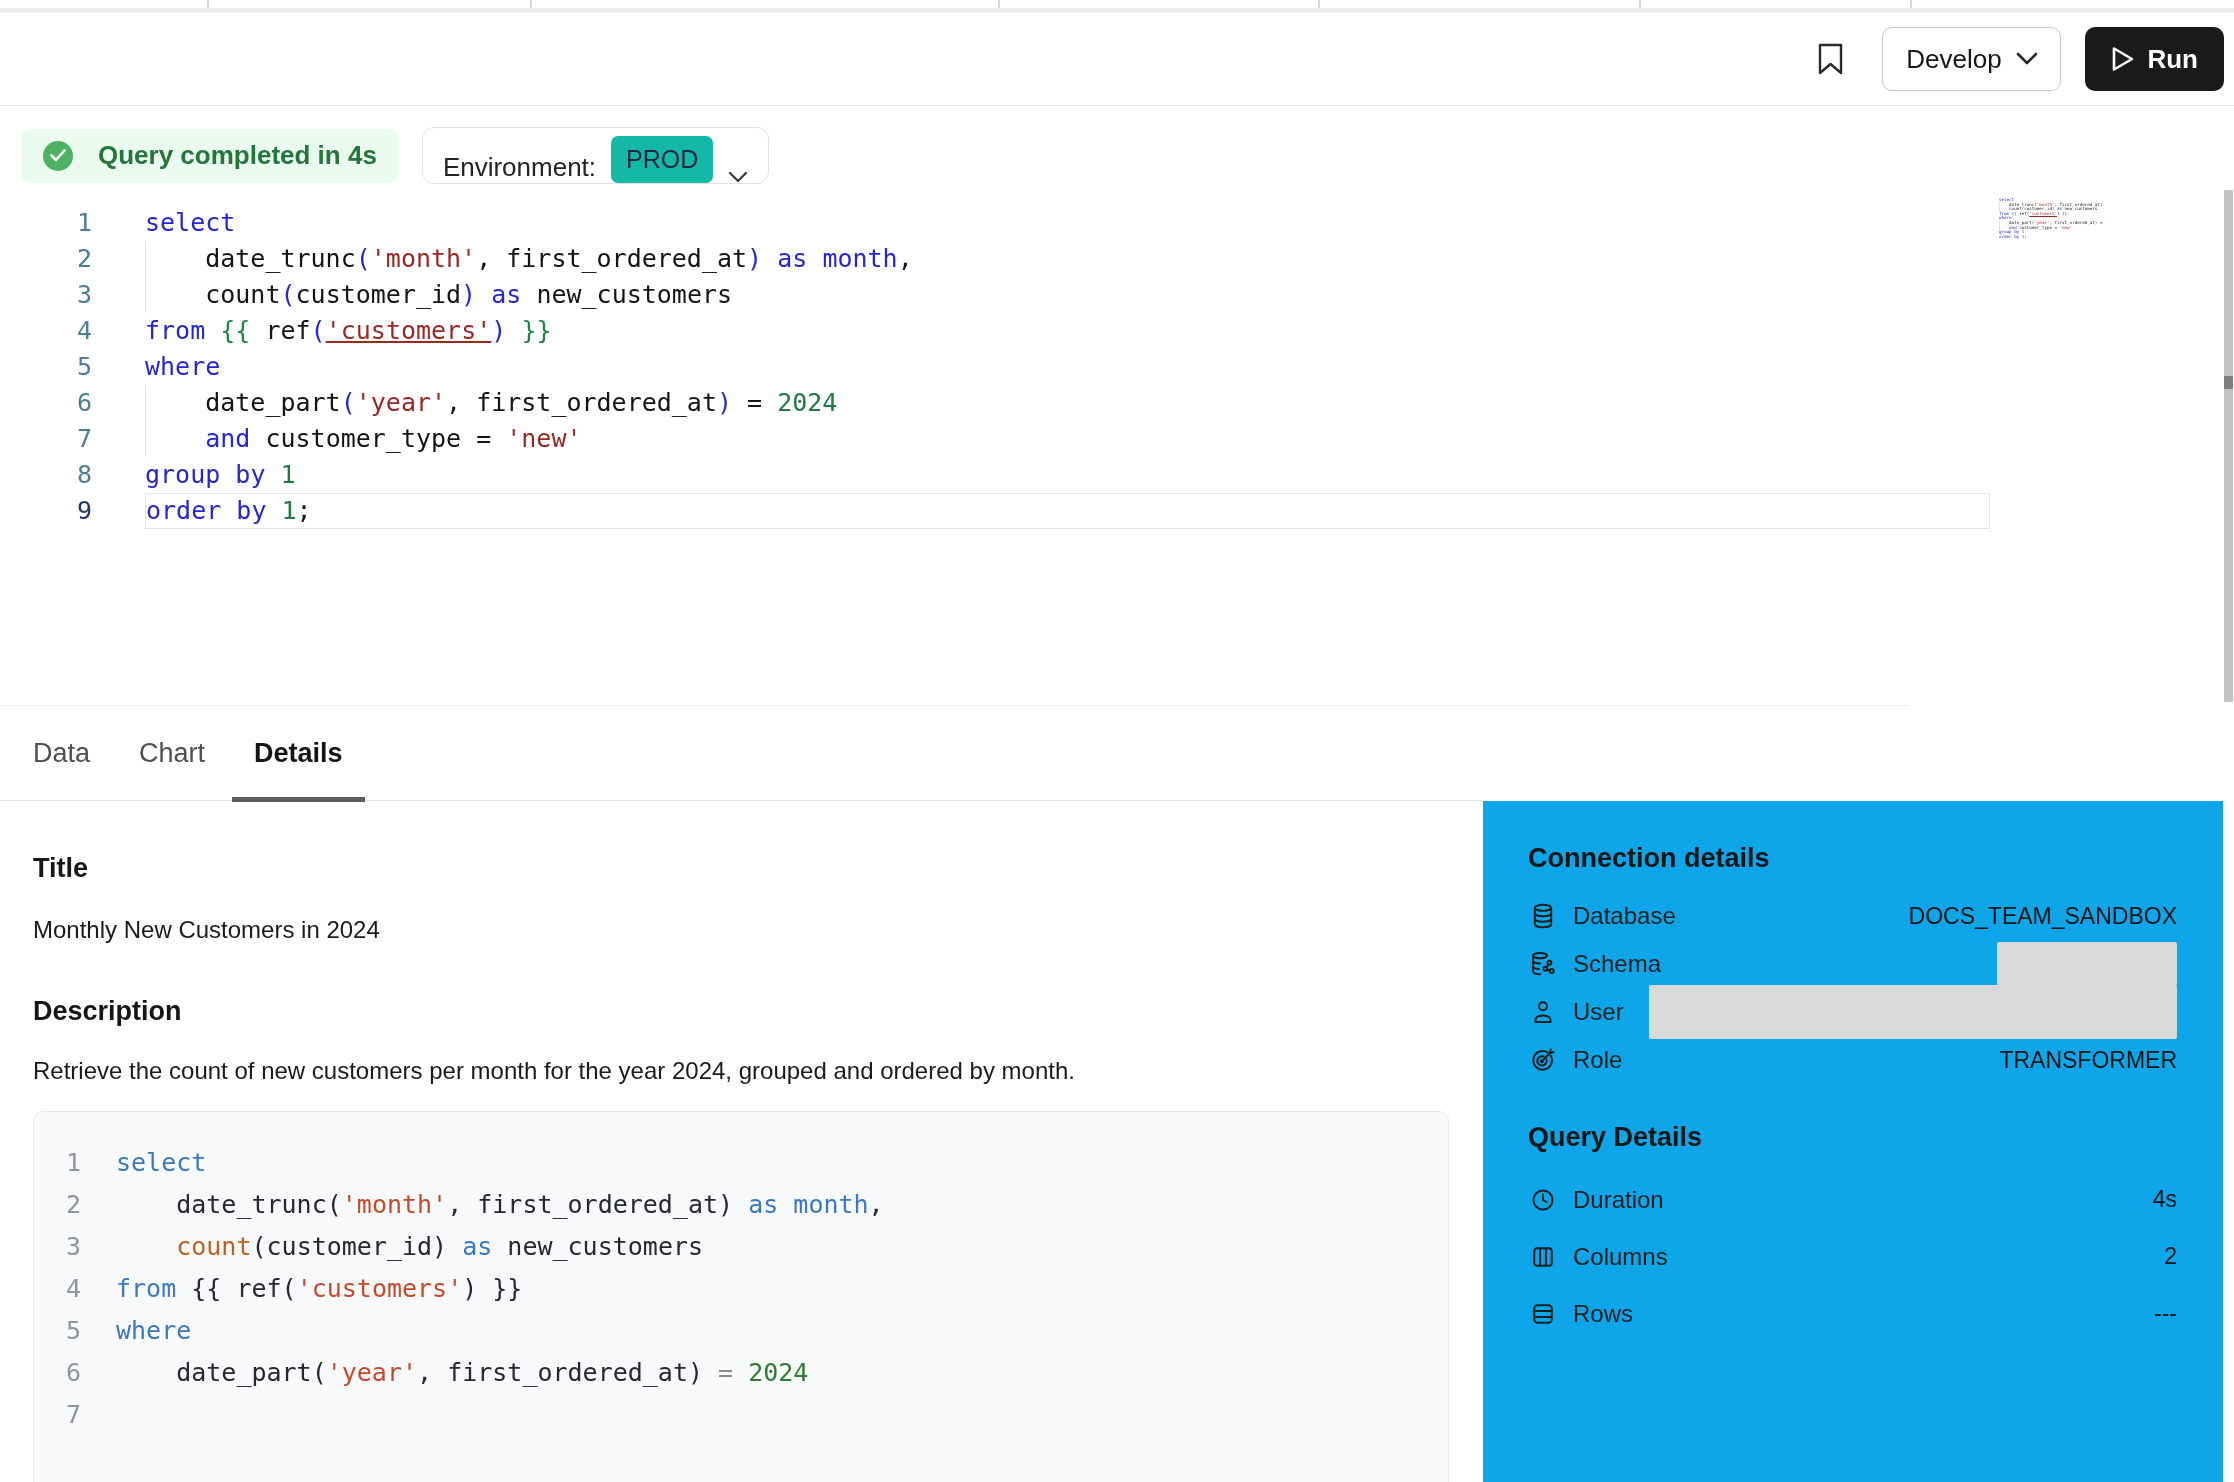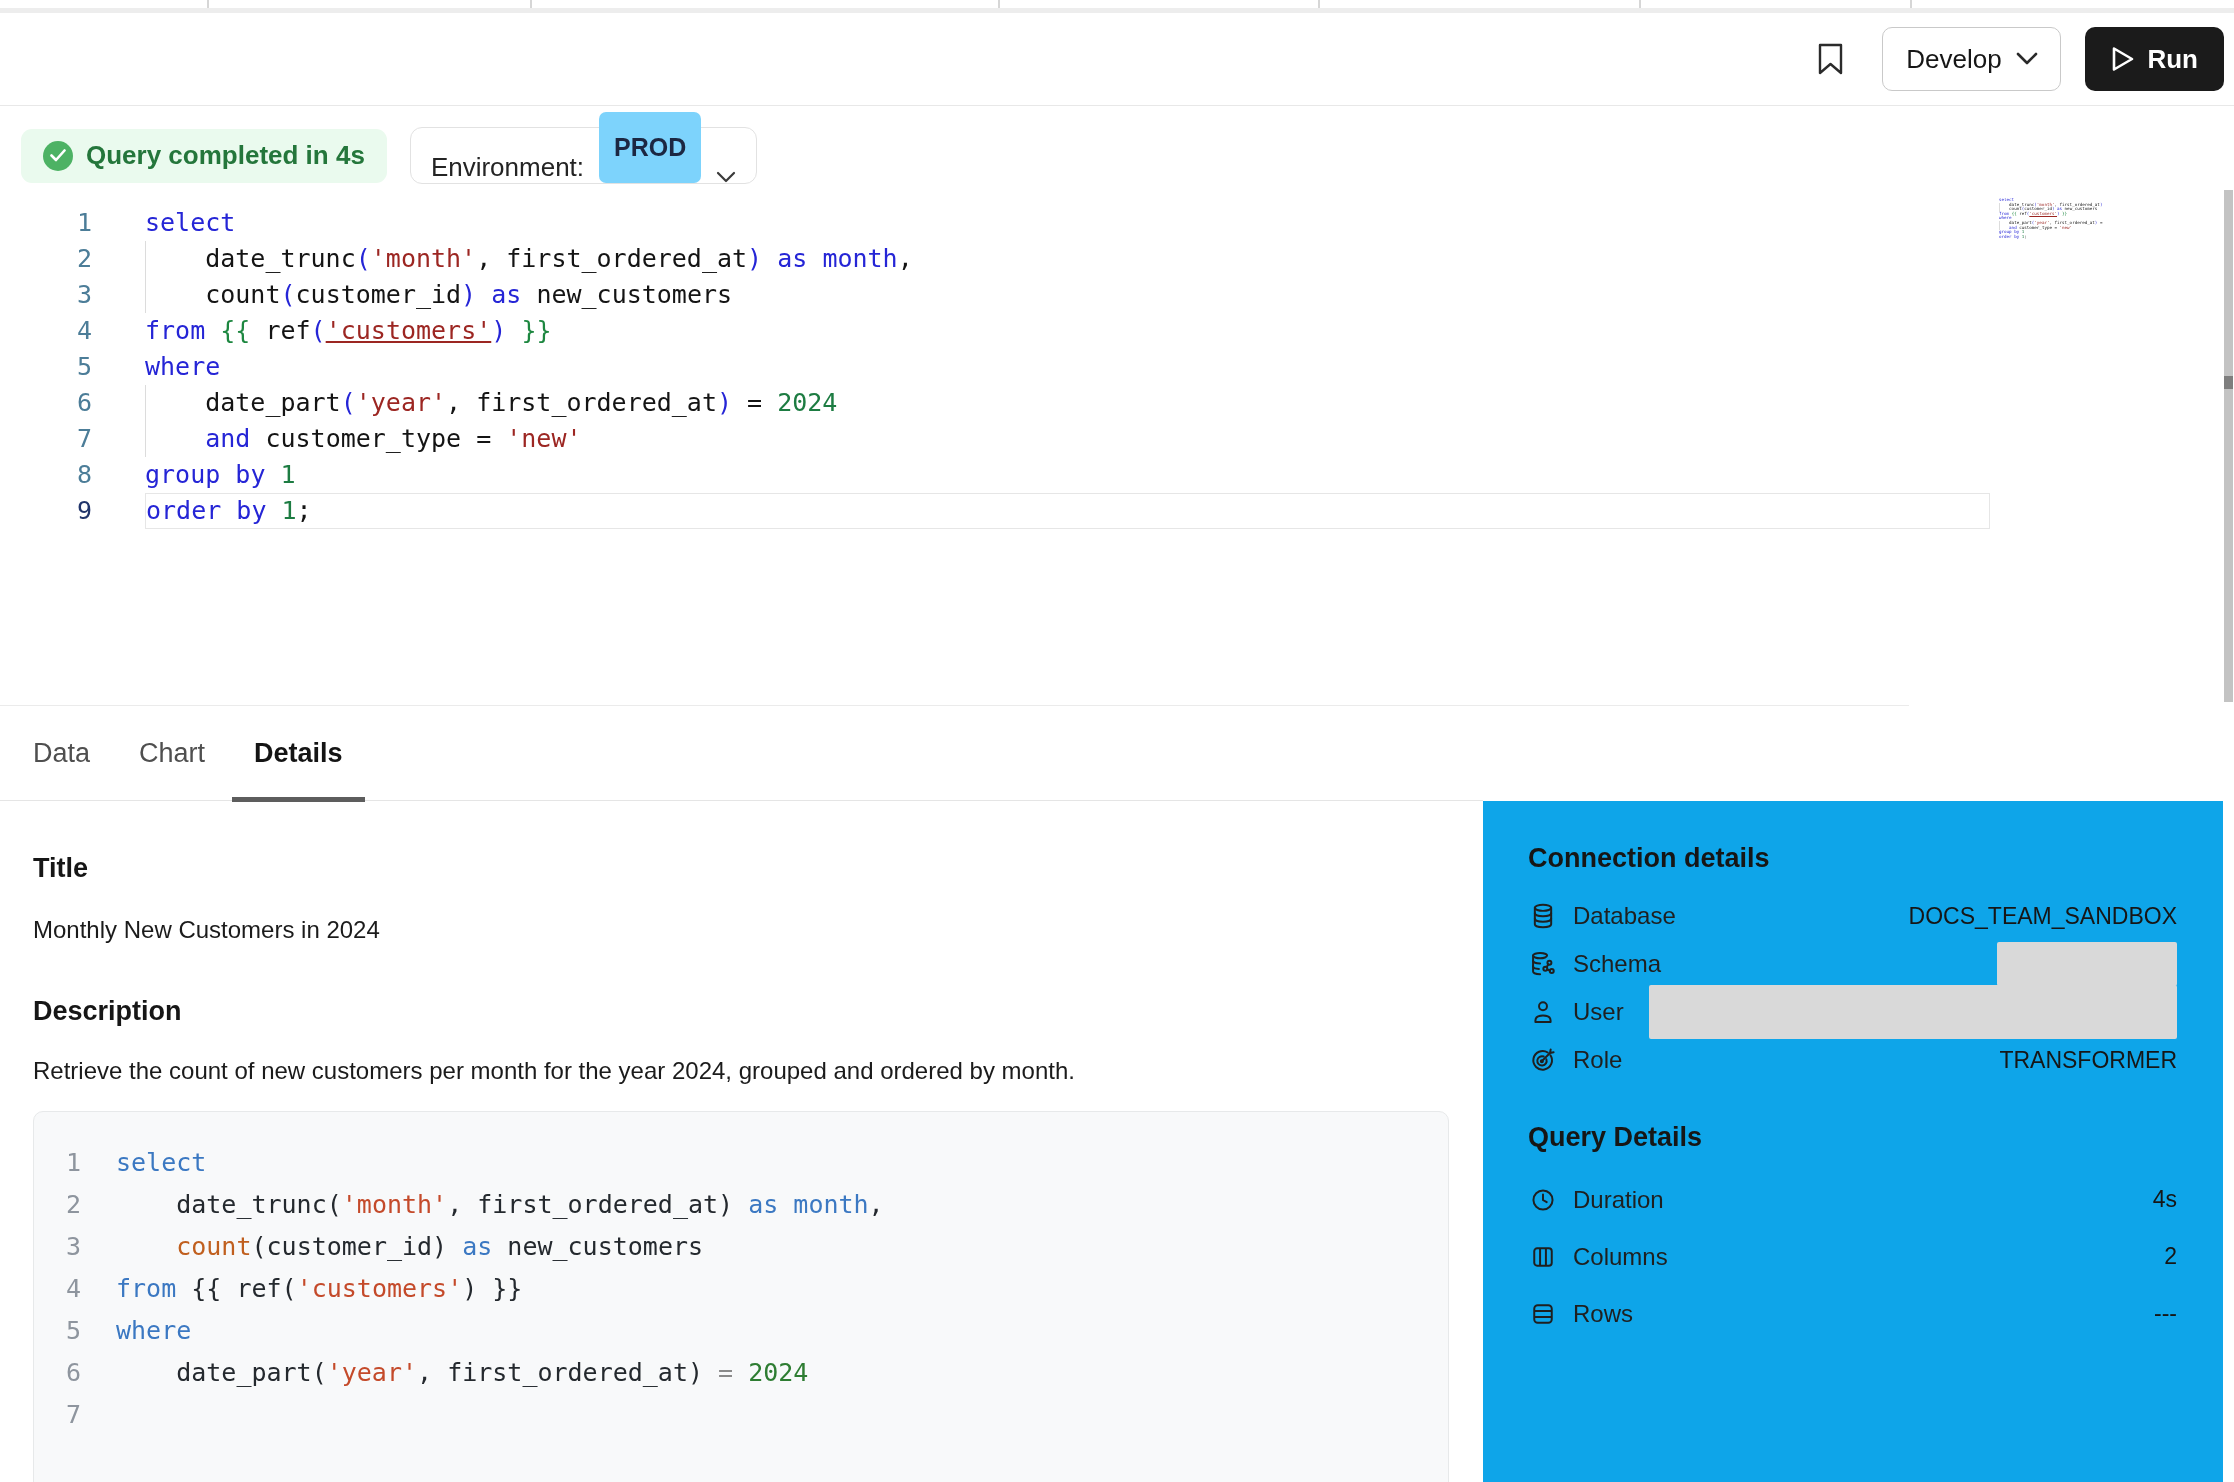--- a/index.html
+++ b/index.html
@@ -23,25 +23,25 @@
            display:flex;align-items:center;justify-content:flex-end;padding-right:10px;}
   .bookmark-btn{width:44px;height:44px;display:flex;align-items:center;justify-content:center;background:none;border:none;cursor:pointer;margin-right:30px;}
   .develop-btn{height:64px;min-width:179px;border:1.5px solid #c9c9c9;border-radius:10px;background:#fff;
                display:flex;align-items:center;justify-content:center;gap:14px;font-size:26px;font-weight:500;color:#161616;cursor:pointer;margin-right:24px;font-family:inherit;}
   .run-btn{height:64px;min-width:129px;border:none;border-radius:10px;background:#1b1b1b;color:#fff;
            display:flex;align-items:center;justify-content:center;gap:12px;font-size:26px;font-weight:600;cursor:pointer;padding:0 26px;font-family:inherit;}
 
   
   .status-row{position:absolute;top:106px;left:0;width:2234px;height:99px;display:flex;align-items:center;padding-left:21px;gap:23px;}
   .status-pill{height:54px;background:#eafaee;border-radius:11px;display:flex;align-items:center;gap:13px;padding:0 22px;}
-  .status-pill .txt{font-size:26px;font-weight:600;color:var(--success-text);}
+  .status-pill .txt{font-size:26px;font-weight:600;color:var(--success-text);margin-left:12px;}
   .check-circle{width:30px;height:30px;border-radius:50%;background:var(--success);display:flex;align-items:center;justify-content:center;flex:0 0 auto;}
   .env-select{height:57px;background:#fff;border:1.5px solid #e2e2e2;border-radius:12px;display:flex;align-items:flex-end;gap:15px;padding:0 20px;cursor:pointer;}
   .env-label{font-size:26px;font-weight:500;color:#242424;}
-  .env-chip{background:#7dd3fc;border-radius:7px;padding:21px 15px;font-size:25px;font-weight:700;color:#1c2742;}
+  .env-chip{background:#14b8a6;border-radius:7px;padding:9px 15px;font-size:25px;font-weight:400;color:#1c2742;}
 
   
   .editor{position:absolute;top:205px;left:0;width:2234px;height:336px;font-family:"DejaVu Sans Mono",monospace;}
   .ed-row{display:flex;height:36px;line-height:36px;font-size:25px;white-space:pre;}
   .ed-row .ln{width:92px;text-align:right;color:var(--gutter);flex:0 0 auto;}
   .ed-row .code{margin-left:53px;position:relative;flex:1;max-width:1845px;}
   .ed-row.guide .code::before{content:"";position:absolute;left:0;top:0;bottom:0;border-left:1.5px solid #dcdcdc;}
   .ed-row.active .ln{color:var(--gutter-active);}
   .ed-row.active .code{border:1.5px solid #e6e6e6;height:36px;line-height:33px;}
   .cm-kw,.cm-pun{color:var(--kw);} .cm-str{color:var(--str);} .cm-strU{color:var(--str);text-decoration:underline;}

